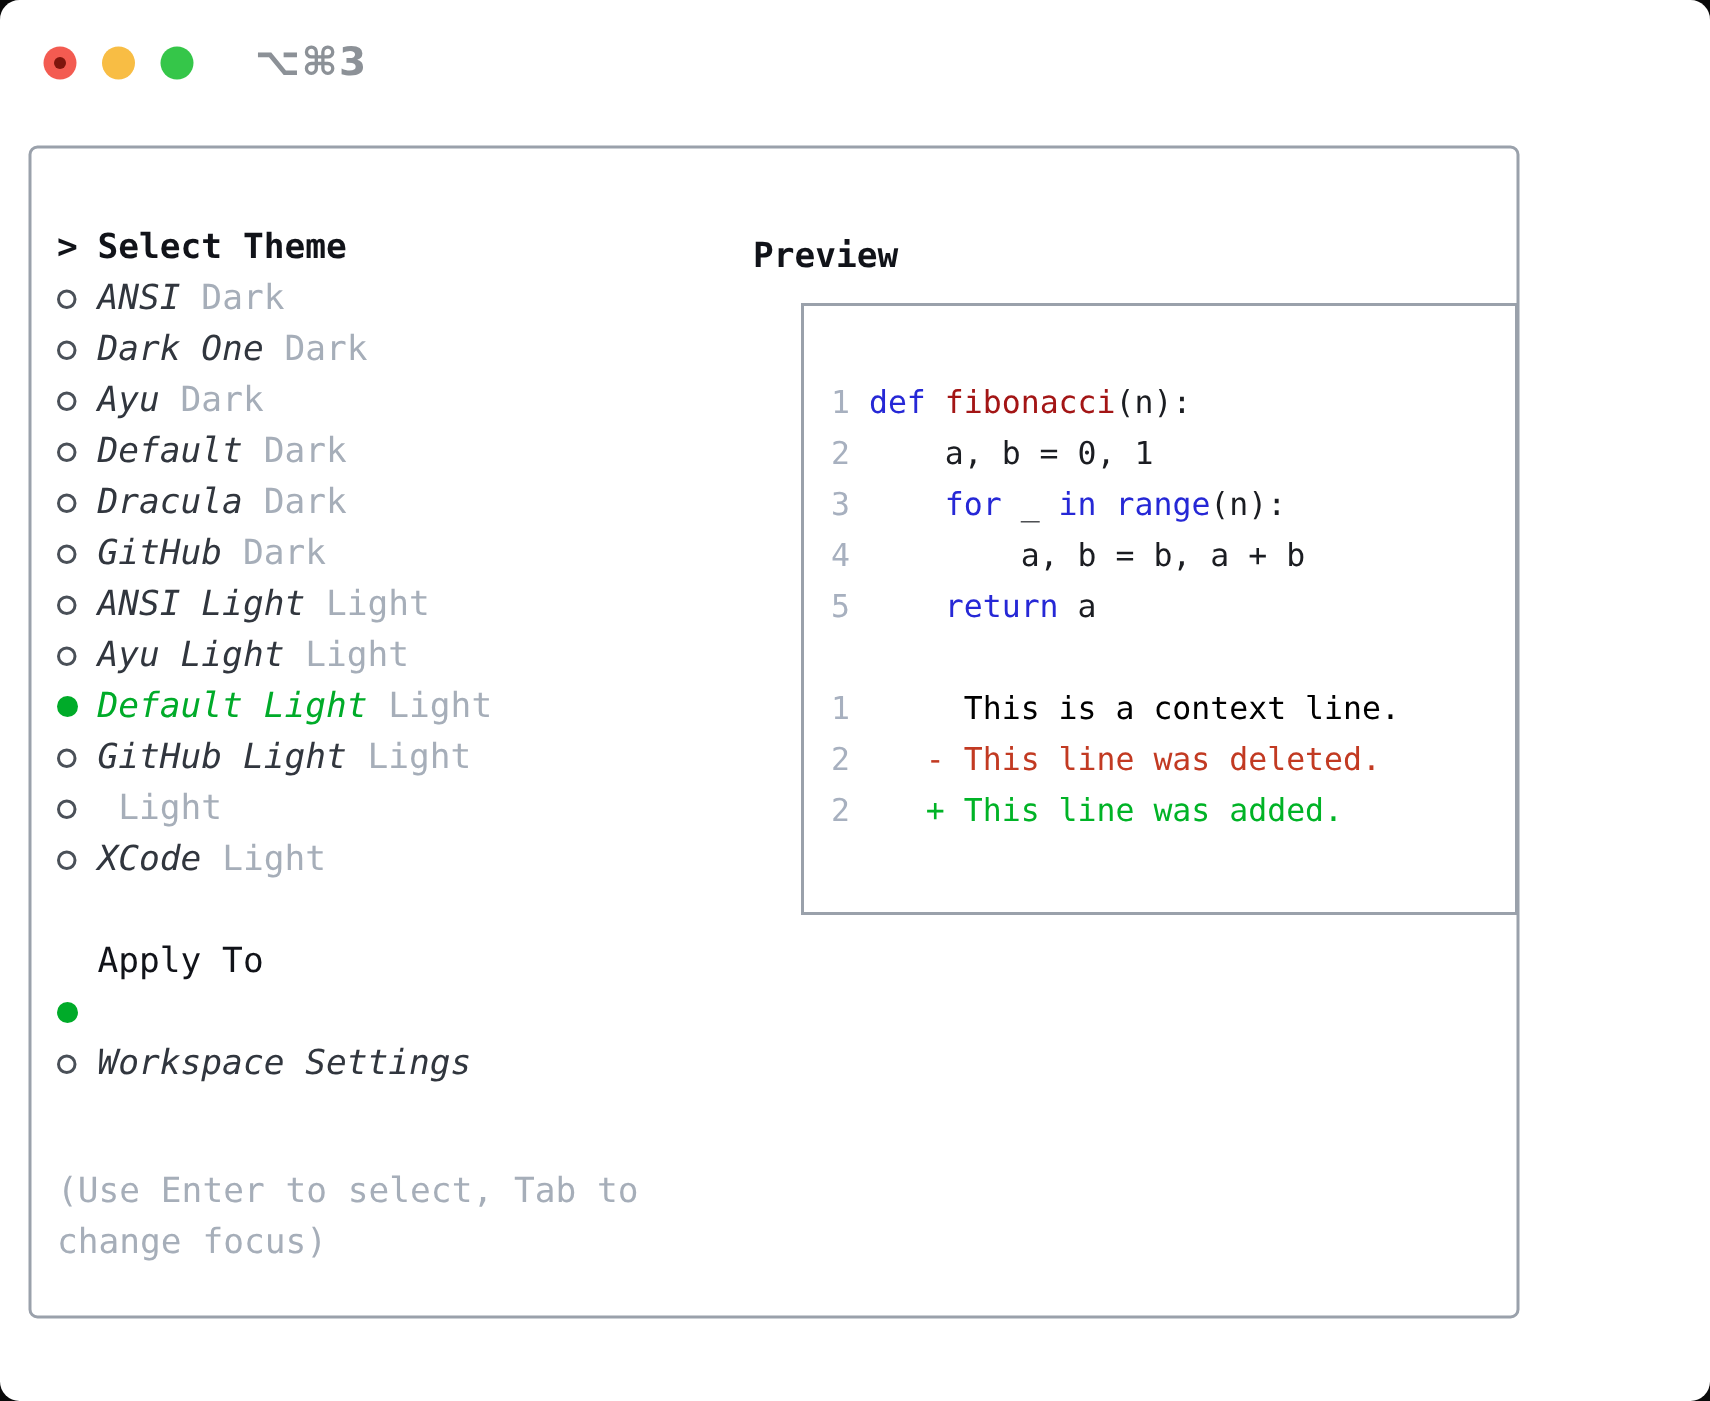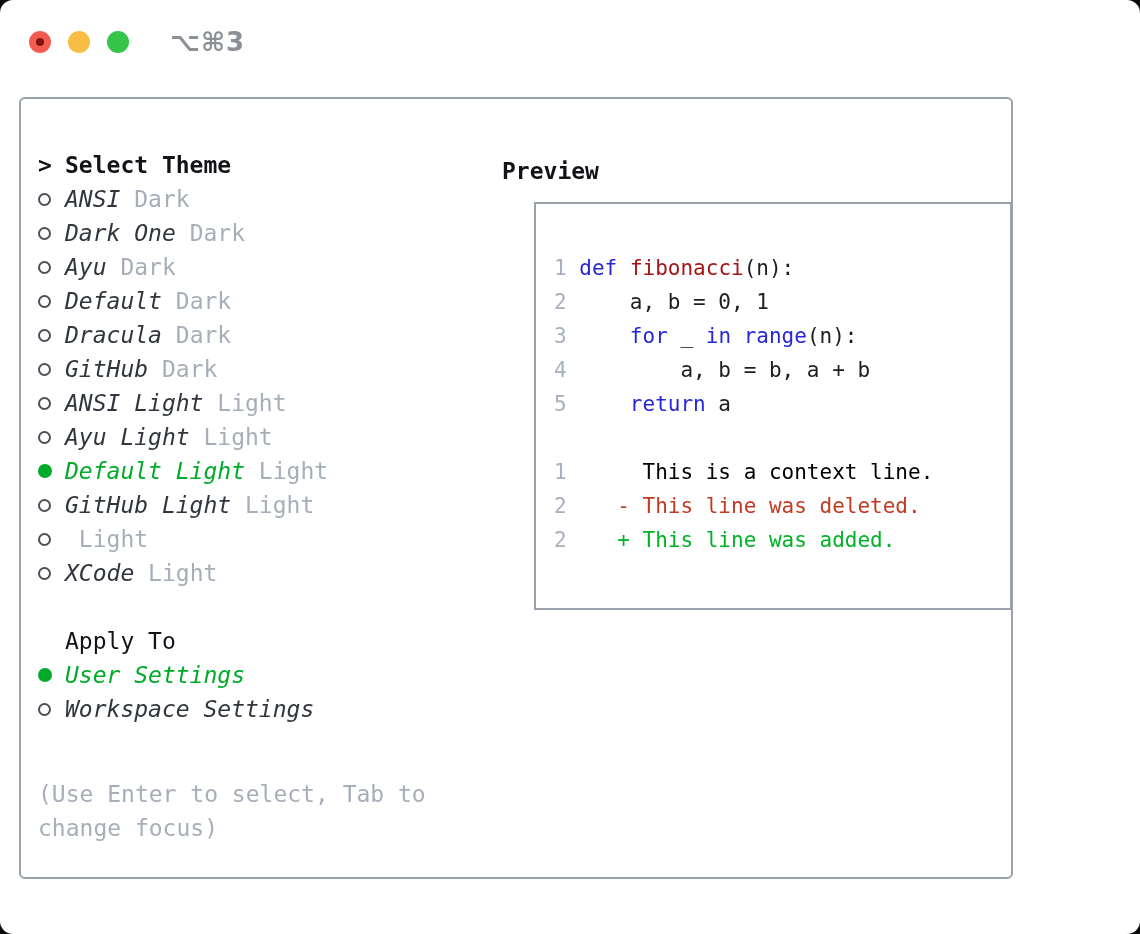--- a/index.html
+++ b/index.html
@@ -82,21 +82,21 @@
           <div class="row"><span class="radio-wrap"><span class="radio"></span></span><span class="item-name">GitHub Light</span><span class="variant"> Light</span></div>
           <div class="row"><span class="radio-wrap"><span class="radio"></span></span><span class="variant"> Light</span></div>
           <div class="row"><span class="radio-wrap"><span class="radio"></span></span><span class="item-name">XCode</span><span class="variant"> Light</span></div>
         </div>
       <div class="row"></div>
       <div class="row">
         <span class="marker"></span>
         <span class="hdr2">Apply To</span>
       </div>
       <div id="apply-items">
-          <div class="row"><span class="radio-wrap"><span class="radio on"></span></span><span class="item-name sel">User Settings</span></div>
+          <div class="row"><span class="radio-wrap"><span class="radio on"></span></span></div>
           <div class="row"><span class="radio-wrap"><span class="radio"></span></span><span class="item-name">Workspace Settings</span></div>
         </div>
       <div class="row"></div>
       <div id="hint-lines">
           <div class="row"><span class="hint">(Use Enter to select, Tab to</span></div>
           <div class="row"><span class="hint">change focus)</span></div>
         </div>
     </div>
 
     <div class="preview-hdr">Preview</div>

